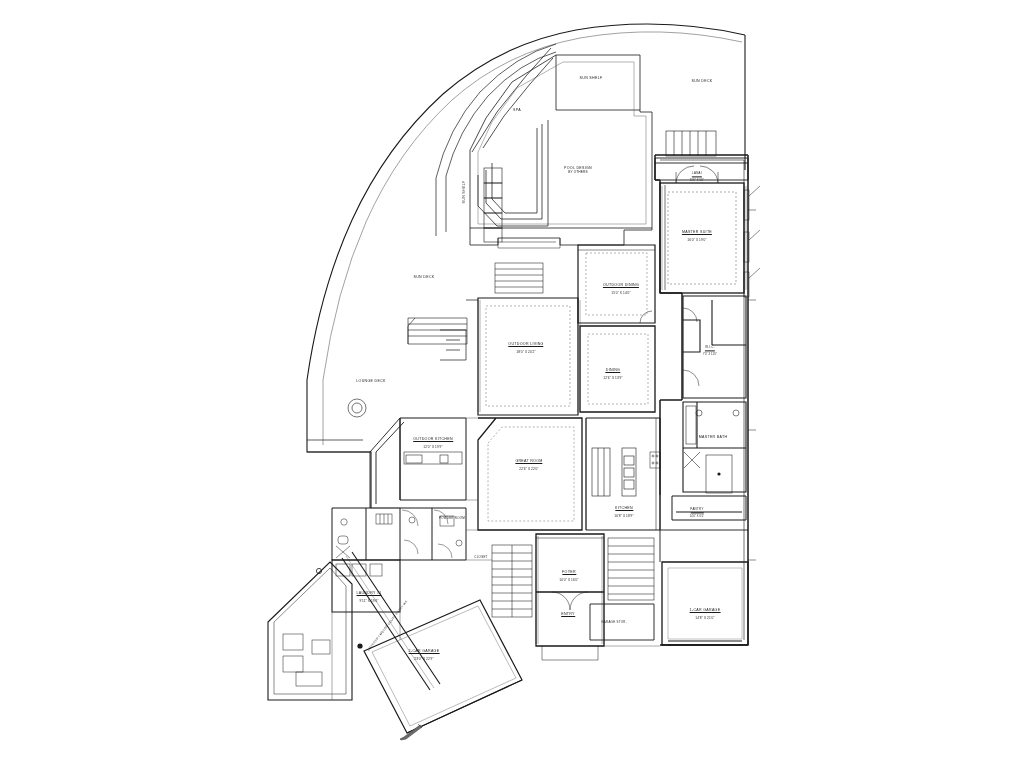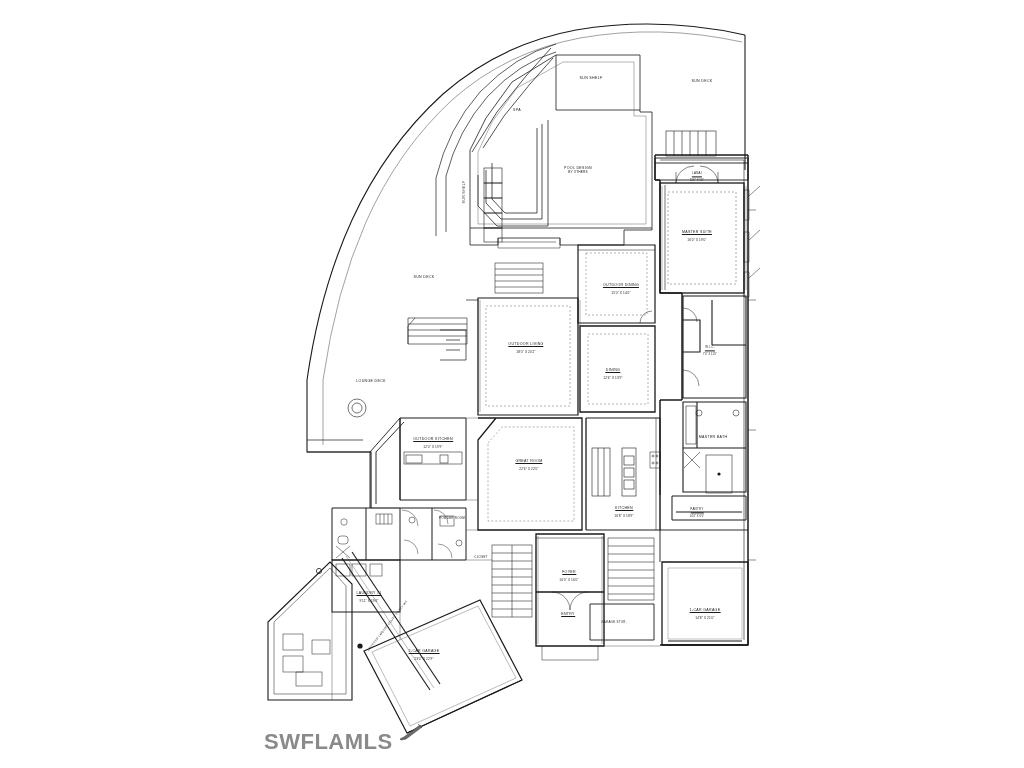--- a/index.html
+++ b/index.html
@@ -493,21 +493,20 @@
         <span class="rl-name">GARAGE STOR.</span>
       </div>
       <div class="room-label sz-xs" style="left: 481px; top: 558px;">
         <span class="rl-name">CLOSET</span>
       </div>
       <div class="room-label sz-xs" style="left: 388px; top: 626px; transform: translate(-50%, -50%) rotate(-52deg);">
         <span class="rl-name">COVERED / MOTOR COURT ENTRY WK</span>
       </div>
     </div>
 
-  <div id="watermark">SWFLAMLS</div>
   <svg id="watermark-mark" viewBox="0 0 26 20">
     <g fill="#6b6b6b" stroke="#444" stroke-width="0.6">
       <path d="M 2 17 L 6 15 L 22 3 L 24 5 L 8 17 L 3 18 Z"></path>
       <path d="M 20 2 L 24 6" stroke="#444"></path>
     </g>
   </svg>
 
 </div>
 
 </body></html>

